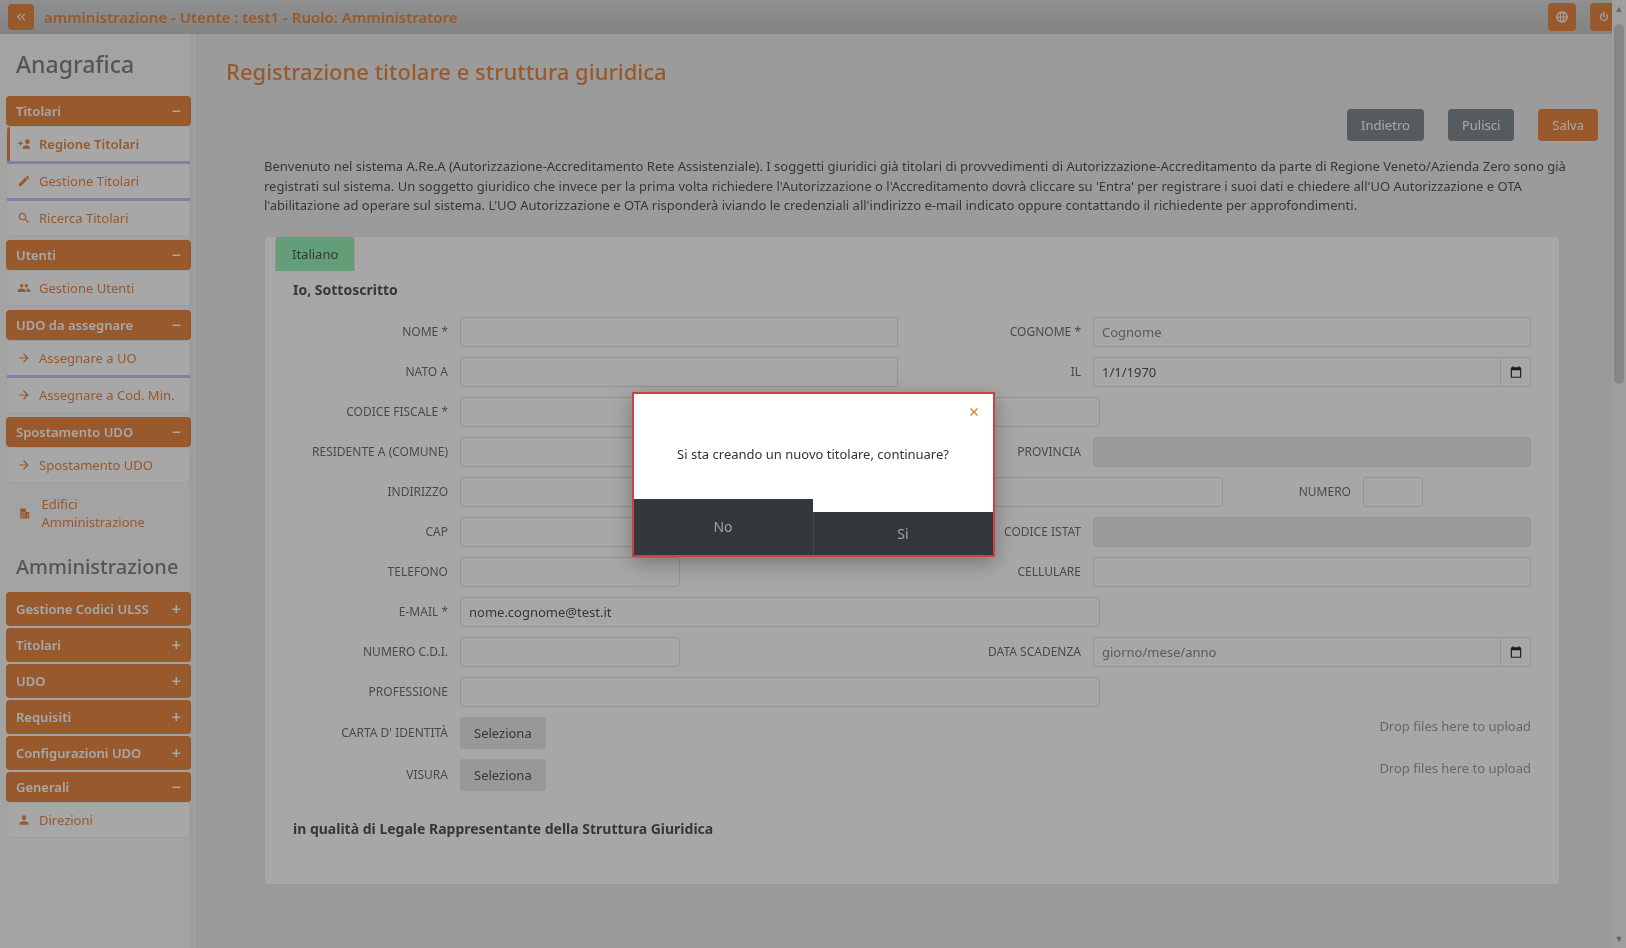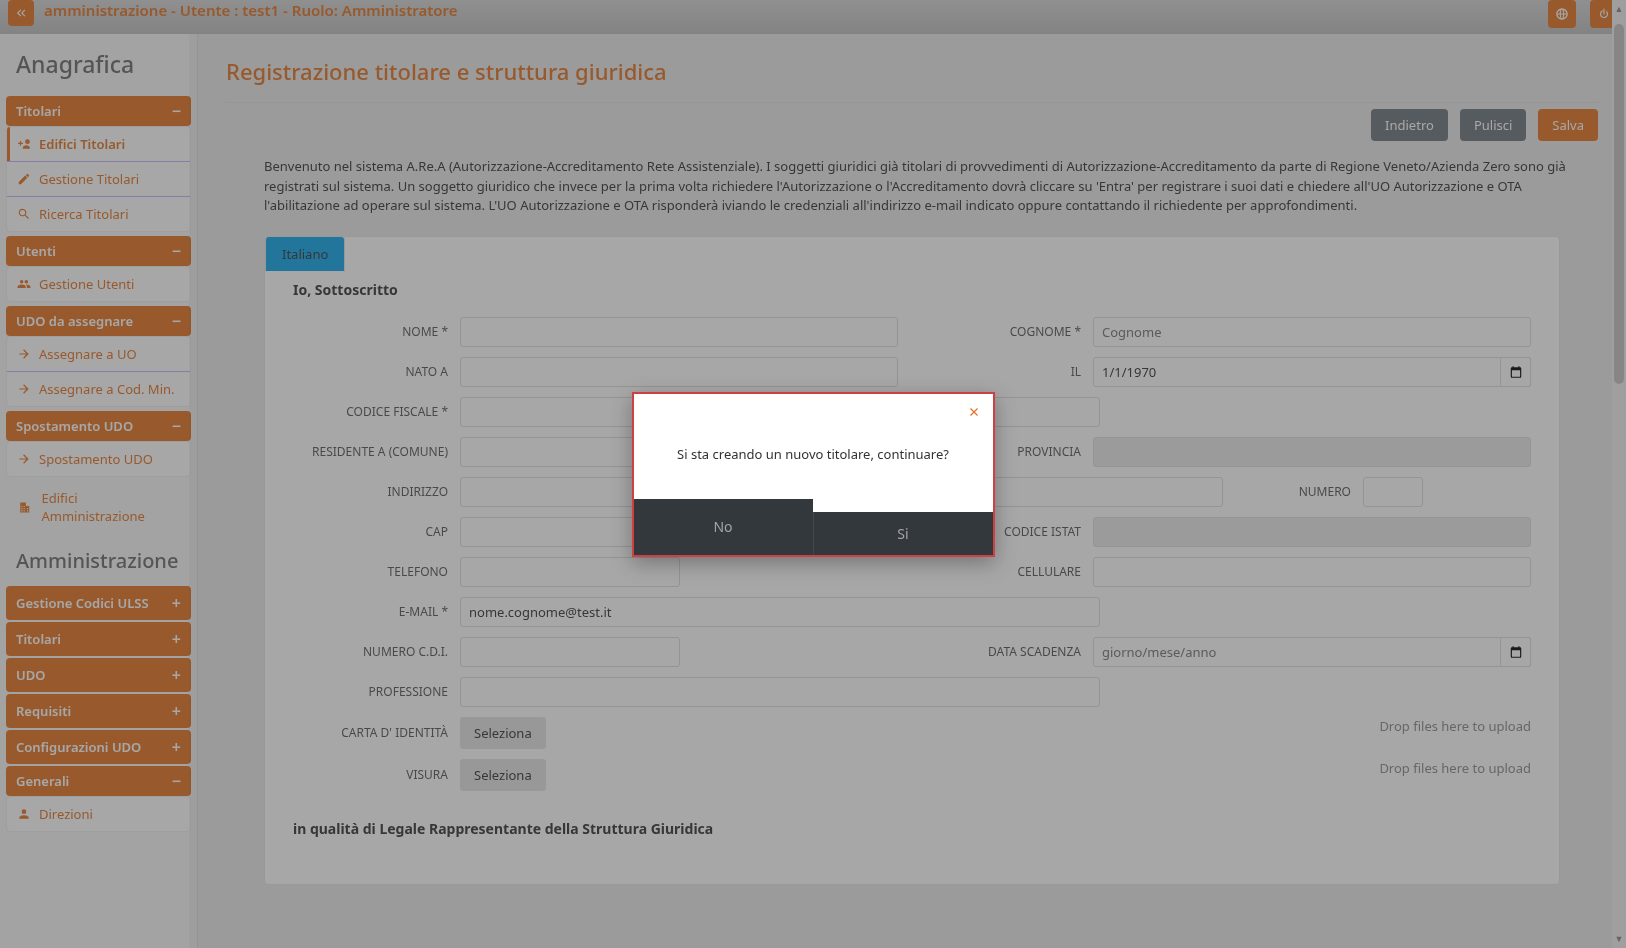--- a/index.html
+++ b/index.html
@@ -11,51 +11,51 @@
     --text:#333;
     --muted:#555;
     --input-bg:#f0f0f0;
     --border:#dcdcdc;
     --btn-dark:#6c757d;
   }
   *{box-sizing:border-box;font-family:"Segoe UI",system-ui,-apple-system,sans-serif;}
   body{margin:0;width:1626px;height:948px;overflow:hidden;background:#e9e9e9;}
   .app{display:flex;flex-direction:column;width:100%;height:100%;}
   
-  .topbar{height:34px;background:linear-gradient(#d4d4d4,#bebebe);display:flex;align-items:flex-start;padding:0 8px;gap:10px;color:var(--orange);font-weight:600;}
+  .topbar{height:34px;background:linear-gradient(#d4d4d4,#bebebe);display:flex;align-items:center;padding:0 8px;gap:10px;color:var(--orange);font-weight:600;}
   .topbar .collapse-btn{width:26px;height:26px;background:var(--orange);border-radius:4px;display:flex;align-items:center;justify-content:center;color:#fff;font-size:13px;}
   .topbar .title{font-size:15px;}
   .topbar .spacer{flex:1;}
   .topbar .icon-btn{width:28px;height:28px;background:var(--orange);border-radius:4px;display:flex;align-items:center;justify-content:center;color:#fff;margin-left:4px;}
   .body{flex:1;display:flex;min-height:0;}
   
   .sidebar{width:198px;background:#f7f7f7;border-right:1px solid #ddd;display:flex;flex-direction:column;position:relative;padding:0 6px;}
   .sidebar::after{content:"";position:absolute;top:0;bottom:0;right:0;width:8px;background:rgba(0,0,0,0.03);}
   .side-h1{color:#6a6a6a;font-size:23px;font-weight:500;padding:14px 6px 14px 10px;}
   .side-group-header{background:var(--orange);color:#fff;font-weight:600;font-size:13px;padding:6px 10px;border-radius:4px;display:flex;align-items:center;justify-content:space-between;margin-top:2px;}
   .side-group-header .toggle{font-size:16px;line-height:10px;}
   .side-list{background:#fff;border:1px solid #eee;border-radius:4px;margin:0 0 2px 0;overflow:hidden;}
   .side-item{padding:8px 10px;color:var(--orange);font-size:13px;display:flex;align-items:center;gap:8px;cursor:pointer;}
   .side-item.active{border-left:3px solid var(--orange);font-weight:600;padding-left:7px;}
-  .side-item + .side-item{border-top:1px solid #c4b5fd;}
+  .side-item + .side-item{border-top:3px solid #c4b5fd;}
   .side-link{padding:10px 12px;color:var(--orange);font-size:13px;display:flex;align-items:center;gap:10px;cursor:pointer;}
   .side-h2{color:#6a6a6a;font-size:20px;font-weight:500;padding:12px 6px 10px 10px;}
   .side-collapsed{background:var(--orange);color:#fff;font-weight:600;font-size:13px;padding:6px 10px;border-radius:4px;display:flex;align-items:center;justify-content:space-between;margin-top:2px;cursor:pointer;}
   .side-collapsed .toggle{font-size:16px;}
   
   .main{flex:1;overflow:auto;padding:22px 28px;}
   .page-title{color:var(--orange);font-size:22px;font-weight:500;padding-bottom:16px;border-bottom:1px solid #e0e0e0;margin-bottom:6px;}
-  .action-bar{display:flex;justify-content:flex-end;gap:12px;margin:4px 0 16px;}
+  .action-bar{display:flex;justify-content:flex-end;gap:24px;margin:4px 0 16px;}
   .btn{border:none;border-radius:4px;padding:7px 14px;font-size:13px;color:#fff;cursor:pointer;}
   .btn.dark{background:var(--btn-dark);}
   .btn.orange{background:var(--orange);}
   .intro{font-size:13px;color:#333;line-height:1.5;margin:0 0 20px 0;padding:0 32px 0 38px;}
   .form-card{background:#fff;border:1px solid #e5e5e5;border-radius:4px;padding:0 28px 28px 28px;margin:0 38px;}
   .tab-strip{margin:-1px -28px 6px -28px;}
-  .tab{display:inline-block;border:1px solid #e5e5e5;border-bottom:1px solid #fff;background:#0ea5e9;padding:8px 16px;font-size:13px;color:#333;border-radius:4px 4px 0 0;}
+  .tab{display:inline-block;border:1px solid #e5e5e5;border-bottom:1px solid #fff;background:#86efac;padding:8px 16px;font-size:13px;color:#333;border-radius:4px 4px 0 0;margin-left:10px;}
   .section-h{font-weight:700;font-size:14px;color:#333;margin:8px 0 18px 0;}
   .row{display:flex;gap:28px;margin-bottom:10px;}
   .field{display:flex;align-items:center;gap:12px;flex:1;}
   .field label{width:155px;text-align:right;font-size:12px;color:#555;}
   .field input,.field .pseudo-input{flex:1;height:30px;border:1px solid #dcdcdc;background:#fff;border-radius:3px;padding:0 8px;font-size:13px;color:#333;min-width:0;}
   .field .short{flex:0 0 60px;}
   .field .ro{background:#eaeaea;}
   .field .file-btn{background:#e4e4e4;border:none;border-radius:3px;padding:7px 14px;font-size:13px;color:#333;cursor:pointer;}
   .file-row{display:flex;gap:12px;}
   .file-drop{flex:1;text-align:right;color:#8a8a8a;font-size:13px;}
@@ -110,21 +110,21 @@
 
       <div class="side-group-header">
         <span>Titolari</span>
         <span class="toggle">−</span>
       </div>
       <div class="side-list">
         <div class="side-item active">
           <svg class="ico" viewBox="0 0 24 24">
               <path d="M15 14c-2.67 0-8 1.34-8 4v2h12v-2c0-.5-.2-1-.55-1.45M15 12a4 4 0 100-8 4 4 0 000 8zM4 10V7H2v3H-1v2h3v3h2v-3h3v-2z" transform="translate(3 0)"></path>
             </svg>
-          <span>Edifici Titolari</span>
+          <span>Regione Titolari</span>
         </div>
         <div class="side-item">
           <svg class="ico" viewBox="0 0 24 24">
               <path d="M3 17.25V21h3.75L17.8 9.94l-3.75-3.75zM20.7 7.04a1 1 0 000-1.41l-2.34-2.34a1 1 0 00-1.41 0l-1.83 1.83 3.75 3.75z"></path>
             </svg>
           <span>Gestione Titolari</span>
         </div>
         <div class="side-item">
           <svg class="ico" viewBox="0 0 24 24">
               <path d="M15.5 14h-.79l-.28-.27A6.5 6.5 0 109.5 16a6.47 6.47 0 004.23-1.57l.27.28v.79l5 5L20.49 19zM9.5 14A4.5 4.5 0 1114 9.5 4.49 4.49 0 019.5 14z"></path>

